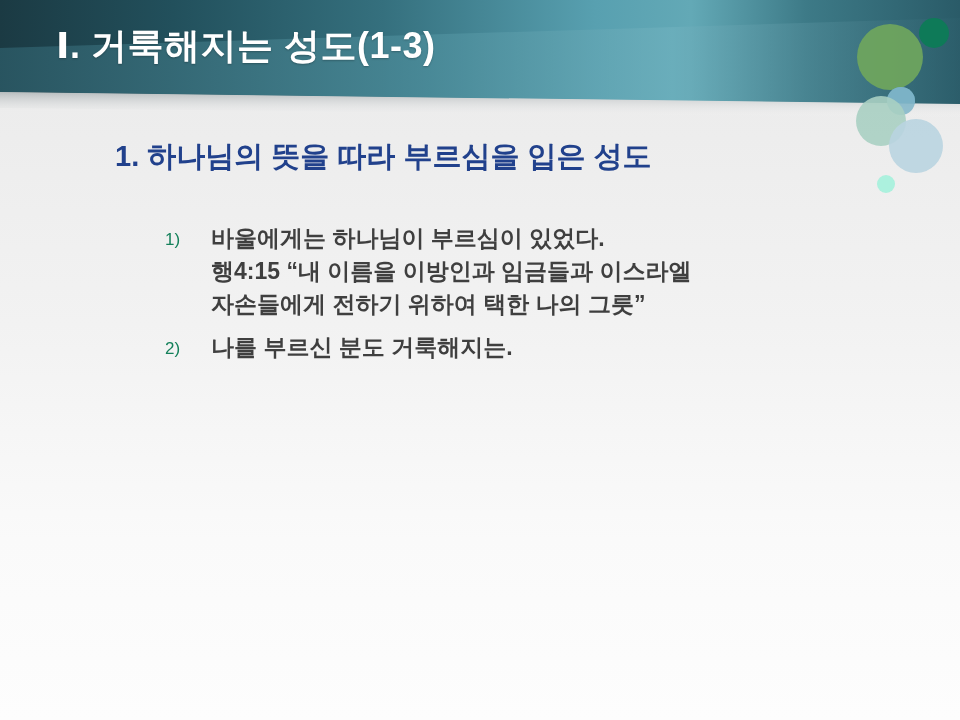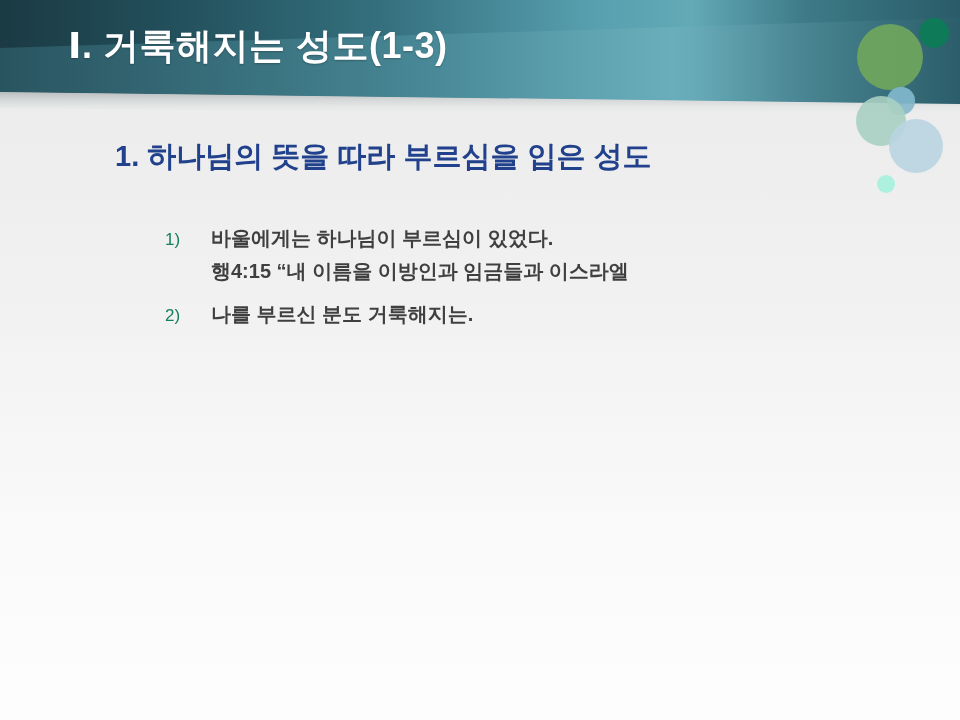--- a/index.html
+++ b/index.html
@@ -31,21 +31,21 @@
   }
   .banner-svg {
     display: block;
     width: 960px;
     height: 130px;
   }
 
   
   .slide-title {
     position: absolute;
-    left: 68px;
+    left: 56px;
     top: 22px;
     width: 800px;
     font-size: 36px;
     font-weight: bold;
     color: #ffffff;
     letter-spacing: 0.5px;
     white-space: nowrap;
     text-shadow: 0 1px 2px rgba(0,0,0,0.25);
     z-index: 6;
   }
@@ -85,21 +85,21 @@
     flex: 0 0 auto;
     width: 46px;
     font-size: 17px;
     color: #14805a;
     line-height: 33px;
     padding-top: 1px;
   }
 
   .bullet-body {
     flex: 1 1 auto;
-    font-size: 20px;
+    font-size: 23px;
     color: #3f3f3f;
     line-height: 33px;
     font-weight: bold;
   }
 
   .bullet-line {
     display: block;
     white-space: nowrap;
   }
 </style>
@@ -165,20 +165,21 @@
 
     <h2 class="heading-1">1. 하나님의 뜻을 따라 부르심을 입은 성도</h2>
 
     <ul class="bullet-list">
 
       <li class="bullet-item">
         <span class="bullet-marker">1)</span>
         <span class="bullet-body">
           <span class="bullet-line">바울에게는 하나님이 부르심이 있었다.</span>
           <span class="bullet-line">행4:15 “내 이름을 이방인과 임금들과 이스라엘</span>
+          <span class="bullet-line">자손들에게 전하기 위하여 택한 나의 그릇”</span>
         </span>
       </li>
 
       <li class="bullet-item">
         <span class="bullet-marker">2)</span>
         <span class="bullet-body">
           <span class="bullet-line">나를 부르신 분도 거룩해지는.</span>
         </span>
       </li>
 

